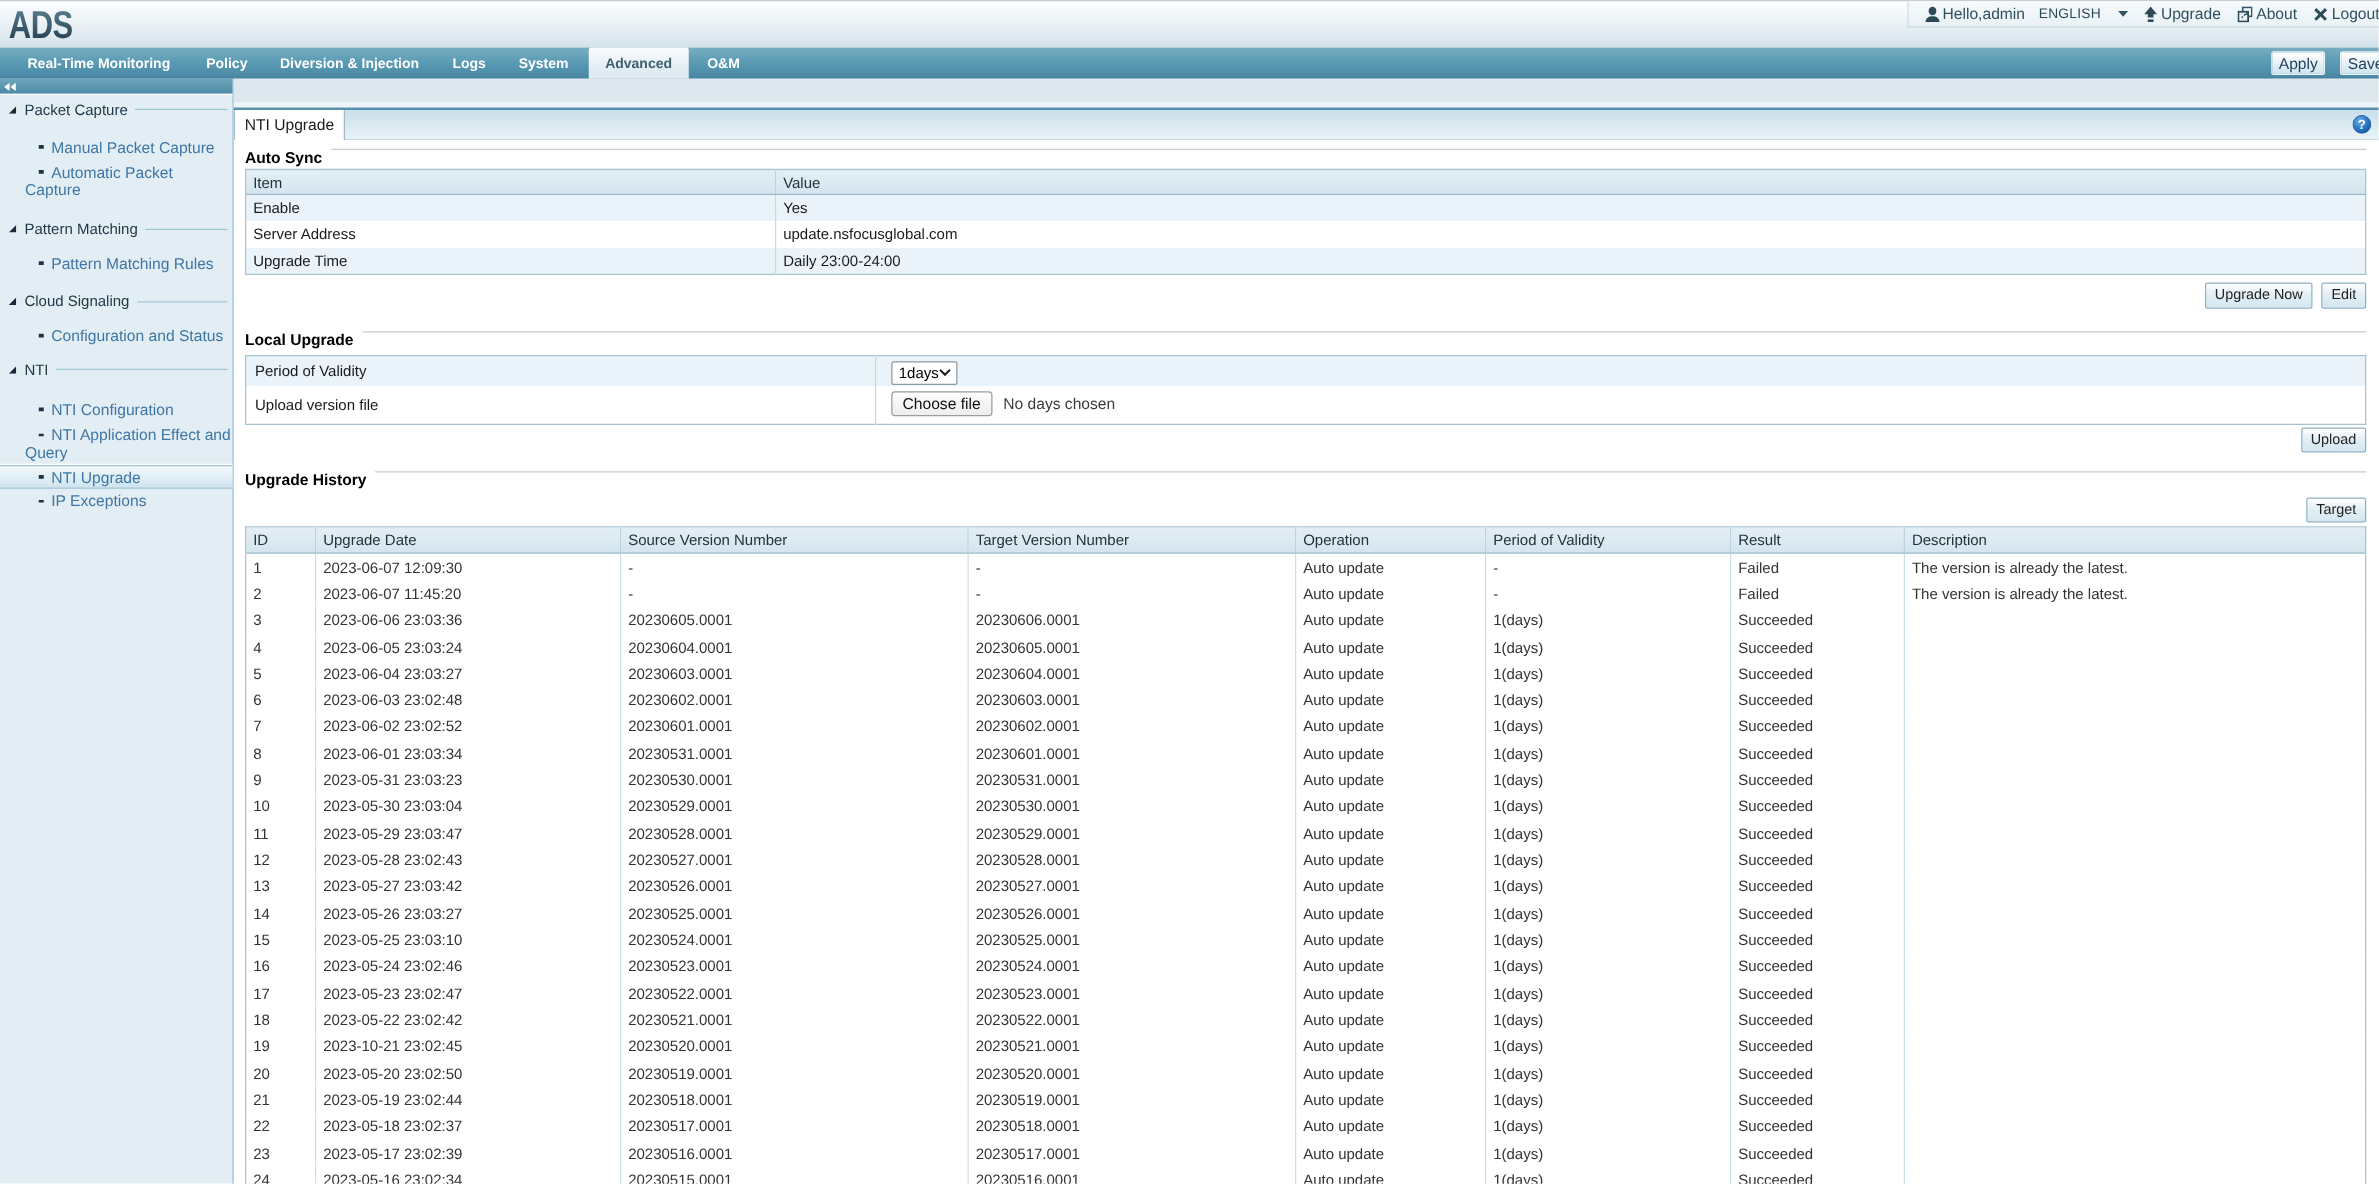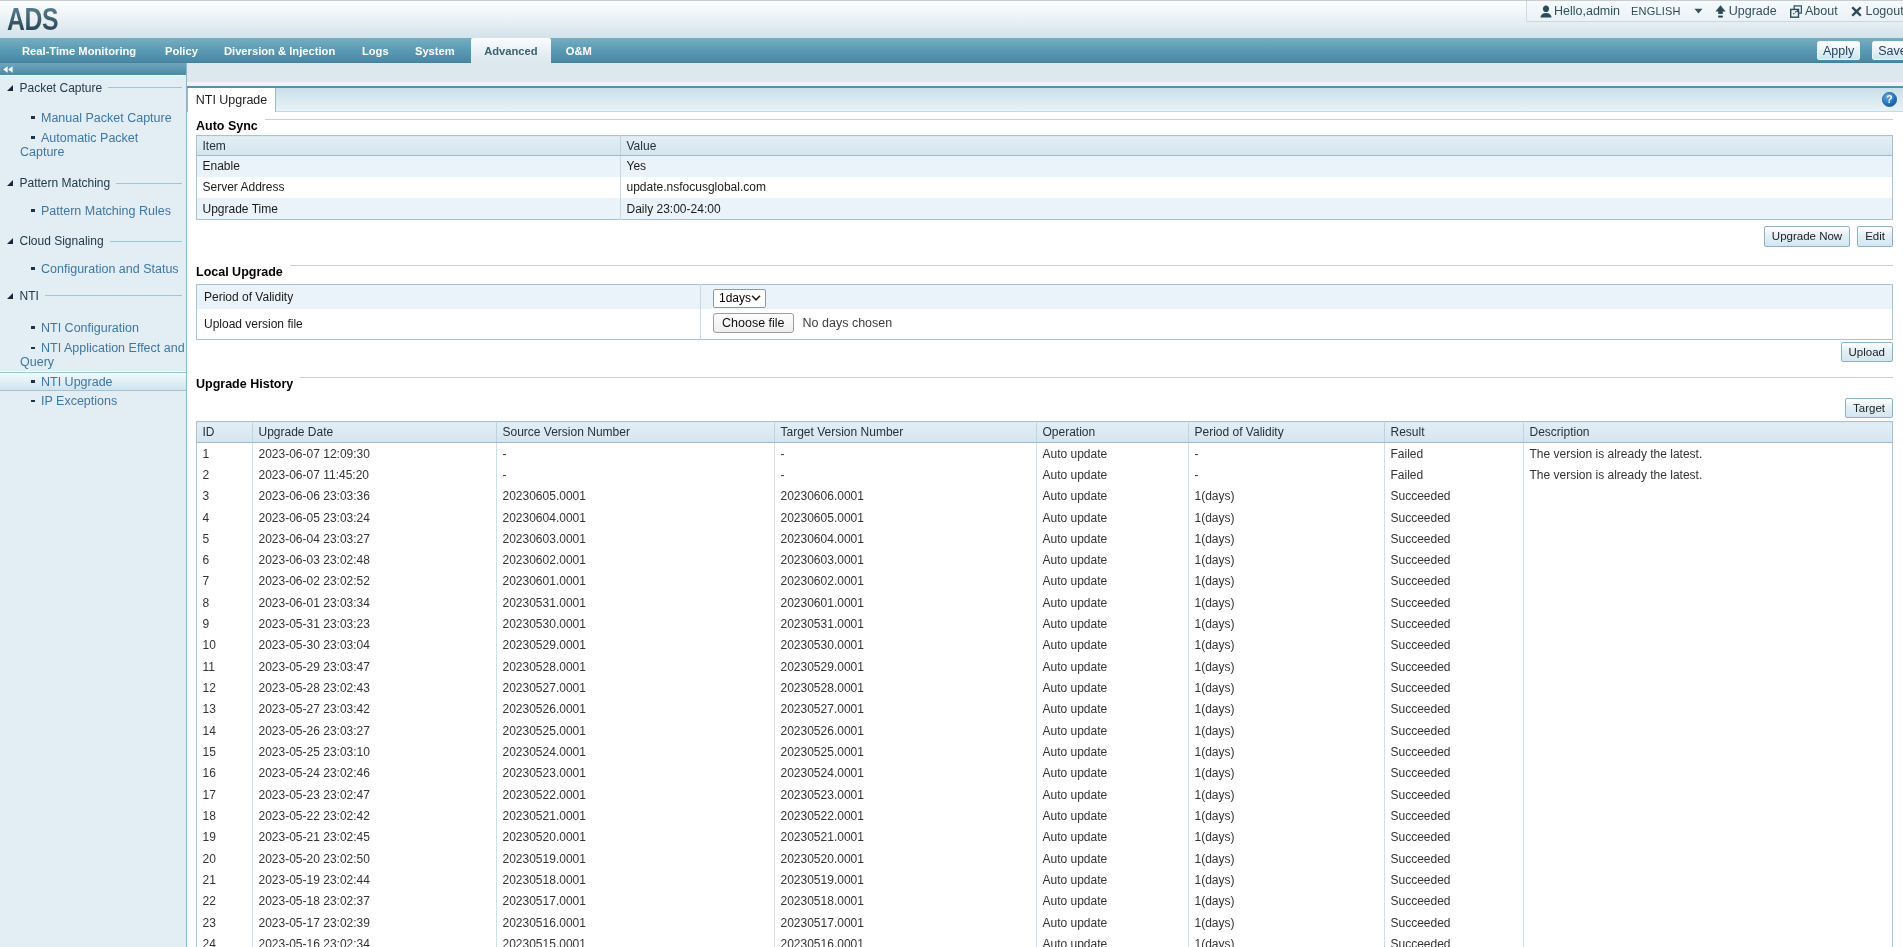--- a/index.html
+++ b/index.html
@@ -622,21 +622,21 @@
             <td>2023-05-22 23:02:42</td>
             <td>20230521.0001</td>
             <td>20230522.0001</td>
             <td>Auto update</td>
             <td>1(days)</td>
             <td>Succeeded</td>
             <td></td>
           </tr>
           <tr>
             <td>19</td>
-            <td>2023-05-21 23:02:45</td>
+            <td>2023-10-21 23:02:45</td>
             <td>20230520.0001</td>
             <td>20230521.0001</td>
             <td>Auto update</td>
             <td>1(days)</td>
             <td>Succeeded</td>
             <td></td>
           </tr>
           <tr>
             <td>20</td>
             <td>2023-05-20 23:02:50</td>

